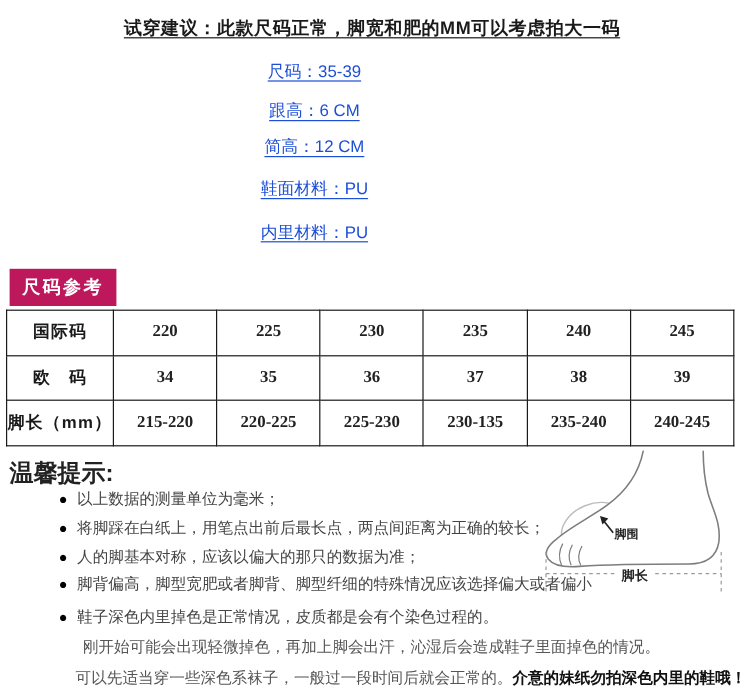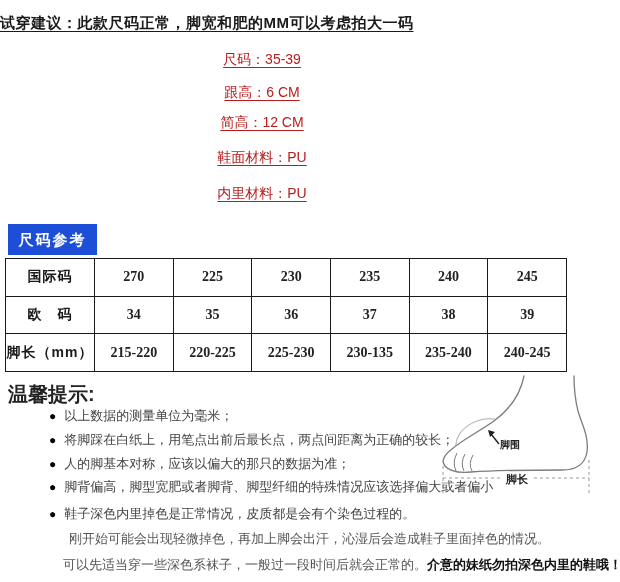--- a/index.html
+++ b/index.html
@@ -4,57 +4,57 @@
 <style>
   html,body{margin:0;padding:0;}
   body{
     width:620px;height:582px;position:relative;background:#ffffff;
     font-family:"Liberation Sans","DejaVu Sans",sans-serif;
     color:#1a1a1a;overflow:hidden;
   }
   .abs{position:absolute;}
   
   .fit-advice{
-    left:0;top:14px;width:620px;text-align:left;
+    left:0;top:14px;width:620px;text-align:center;
     font-size:15px;font-weight:bold;letter-spacing:0.5px;
   }
   .fit-advice span{text-decoration:underline;text-underline-offset:3px;}
   .attr-line{
-    left:0;top:0;width:524px;text-align:center;font-size:14px;color:#b91c1c;
+    left:0;top:0;width:524px;text-align:center;font-size:14px;color:#1d4ed8;
   }
   .attr-line span{text-decoration:underline;text-underline-offset:3px;}
   
   .section-label{
-    left:8px;top:224px;width:89px;height:31px;background:#1d4ed8;color:#fff;
+    left:8px;top:224px;width:89px;height:31px;background:#be185d;color:#fff;
     font-size:15px;font-weight:bold;text-align:center;line-height:31px;
     letter-spacing:2px;
   }
   
   table.size-table{
-    position:absolute;left:5px;top:258px;width:562px;height:114px;
+    position:absolute;left:5px;top:258px;width:607px;height:114px;
     border-collapse:collapse;table-layout:fixed;
     font-family:"Liberation Serif","DejaVu Serif",serif;
   }
   table.size-table th,table.size-table td{
     border:1.5px solid #1a1a1a;text-align:center;vertical-align:middle;
     font-size:14px;padding:0;height:27px;
   }
   table.size-table th{
     width:88px;font-weight:bold;letter-spacing:1px;
     font-family:"Liberation Sans","DejaVu Sans",sans-serif;font-size:14px;
   }
   table.size-table td{font-weight:bold;color:#222;}
   
   .tips-title{left:8px;top:381px;font-size:20px;font-weight:bold;color:#222;}
   .tip{left:20px;width:430px;font-size:13px;color:#444;white-space:nowrap;margin-left:29px;}
   .tip .bullet{color:#000;font-size:12px;margin-right:8px;}
   .tip.no-bullet{left:40px;color:#555;}
   .tip .bold-tail{font-weight:bold;color:#111;}
   
-  .foot-diagram{left:436px;top:374px;width:168px;height:124px;}
+  .foot-diagram{left:448px;top:374px;width:168px;height:124px;}
   svg text{font-family:"Liberation Sans","DejaVu Sans",sans-serif;}
 </style>
 </head>
 <body>
 
 <div class="abs fit-advice">
   <span>试穿建议：此款尺码正常，脚宽和肥的MM可以考虑拍大一码</span>
 </div>
 
 <div class="abs attr-line" style="top:51px"><span>尺码：35-39</span></div>
@@ -62,21 +62,21 @@
 <div class="abs attr-line" style="top:114px"><span>简高：12  CM</span></div>
 <div class="abs attr-line" style="top:149px"><span>鞋面材料：PU</span></div>
 <div class="abs attr-line" style="top:185px"><span>内里材料：PU</span></div>
 
 <div class="abs section-label">尺码参考</div>
 
 <table class="size-table">
   <tbody>
       <tr>
     <th>国际码</th>
-    <td>270</td>
+    <td>220</td>
     <td>225</td>
     <td>230</td>
     <td>235</td>
     <td>240</td>
     <td>245</td>
   </tr>
   <tr>
     <th>欧　码</th>
     <td>34</td>
     <td>35</td>

